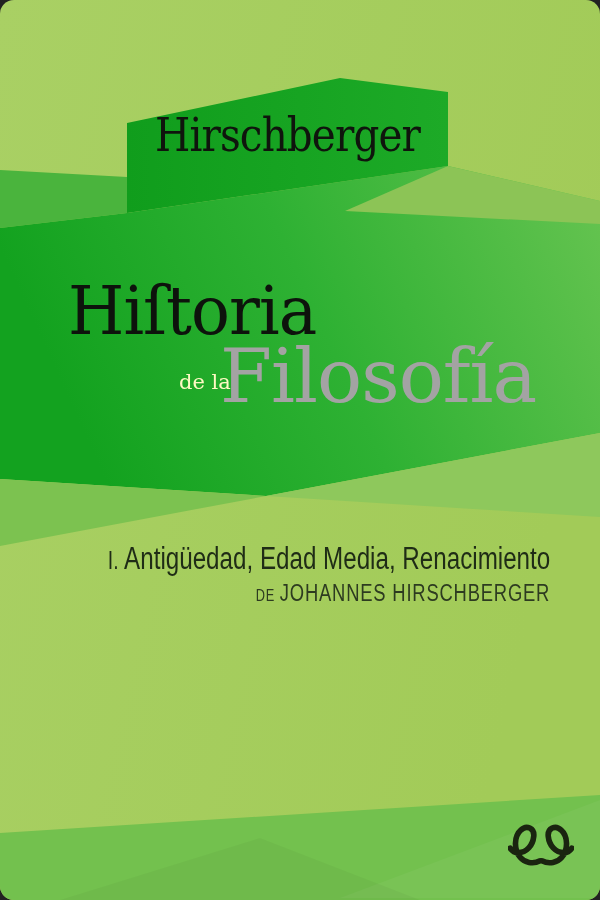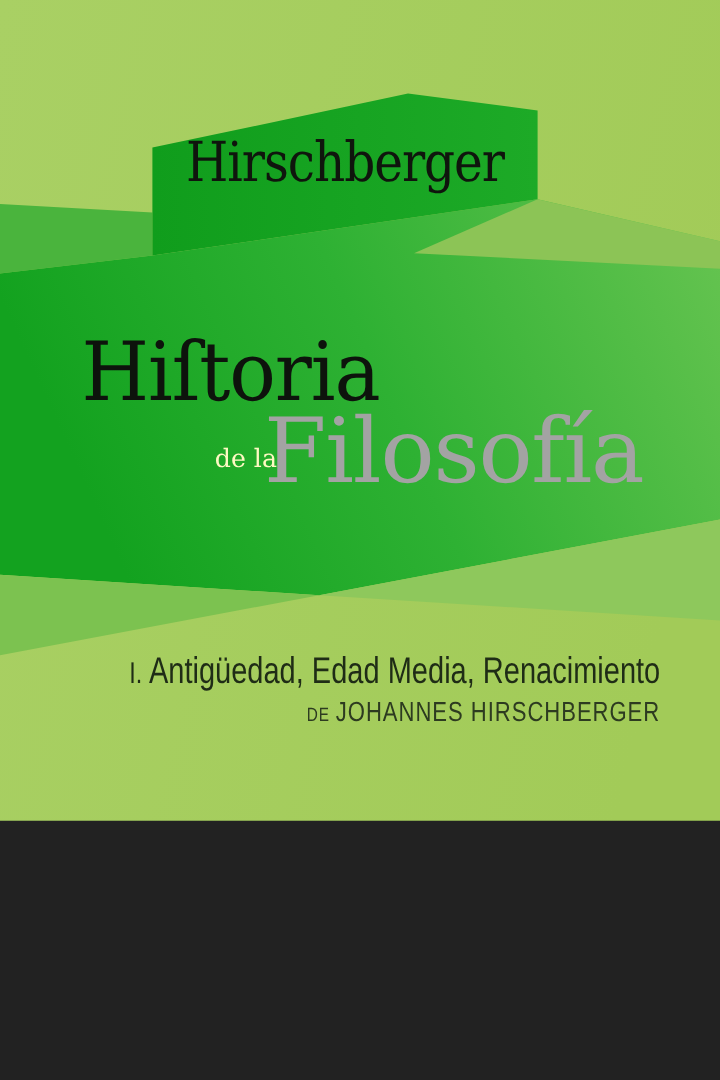--- a/index.html
+++ b/index.html
@@ -1,18 +1,19 @@
 <!DOCTYPE html>
 <html><head>
 <meta charset="utf-8">
 <style>
   html,body{margin:0;padding:0;background:#222;}
   .cover{
-    position:relative;width:600px;height:684px;overflow:hidden;
+    position:relative;width:600px;height:900px;overflow:hidden;
     font-family:"DejaVu Serif",serif;
+    border-radius:14px;
   }
   .cover svg.bg{position:absolute;left:0;top:0;width:600px;height:900px;display:block;}
   .txt{position:absolute;white-space:nowrap;}
   .banner-text{
     left:127px;top:103px;width:321px;height:64px;
     display:flex;align-items:center;justify-content:center;
     font-size:46px;font-weight:500;color:#0f150d;
     transform:scaleX(.88);transform-origin:50% 50%;
     letter-spacing:-1px;
   }

